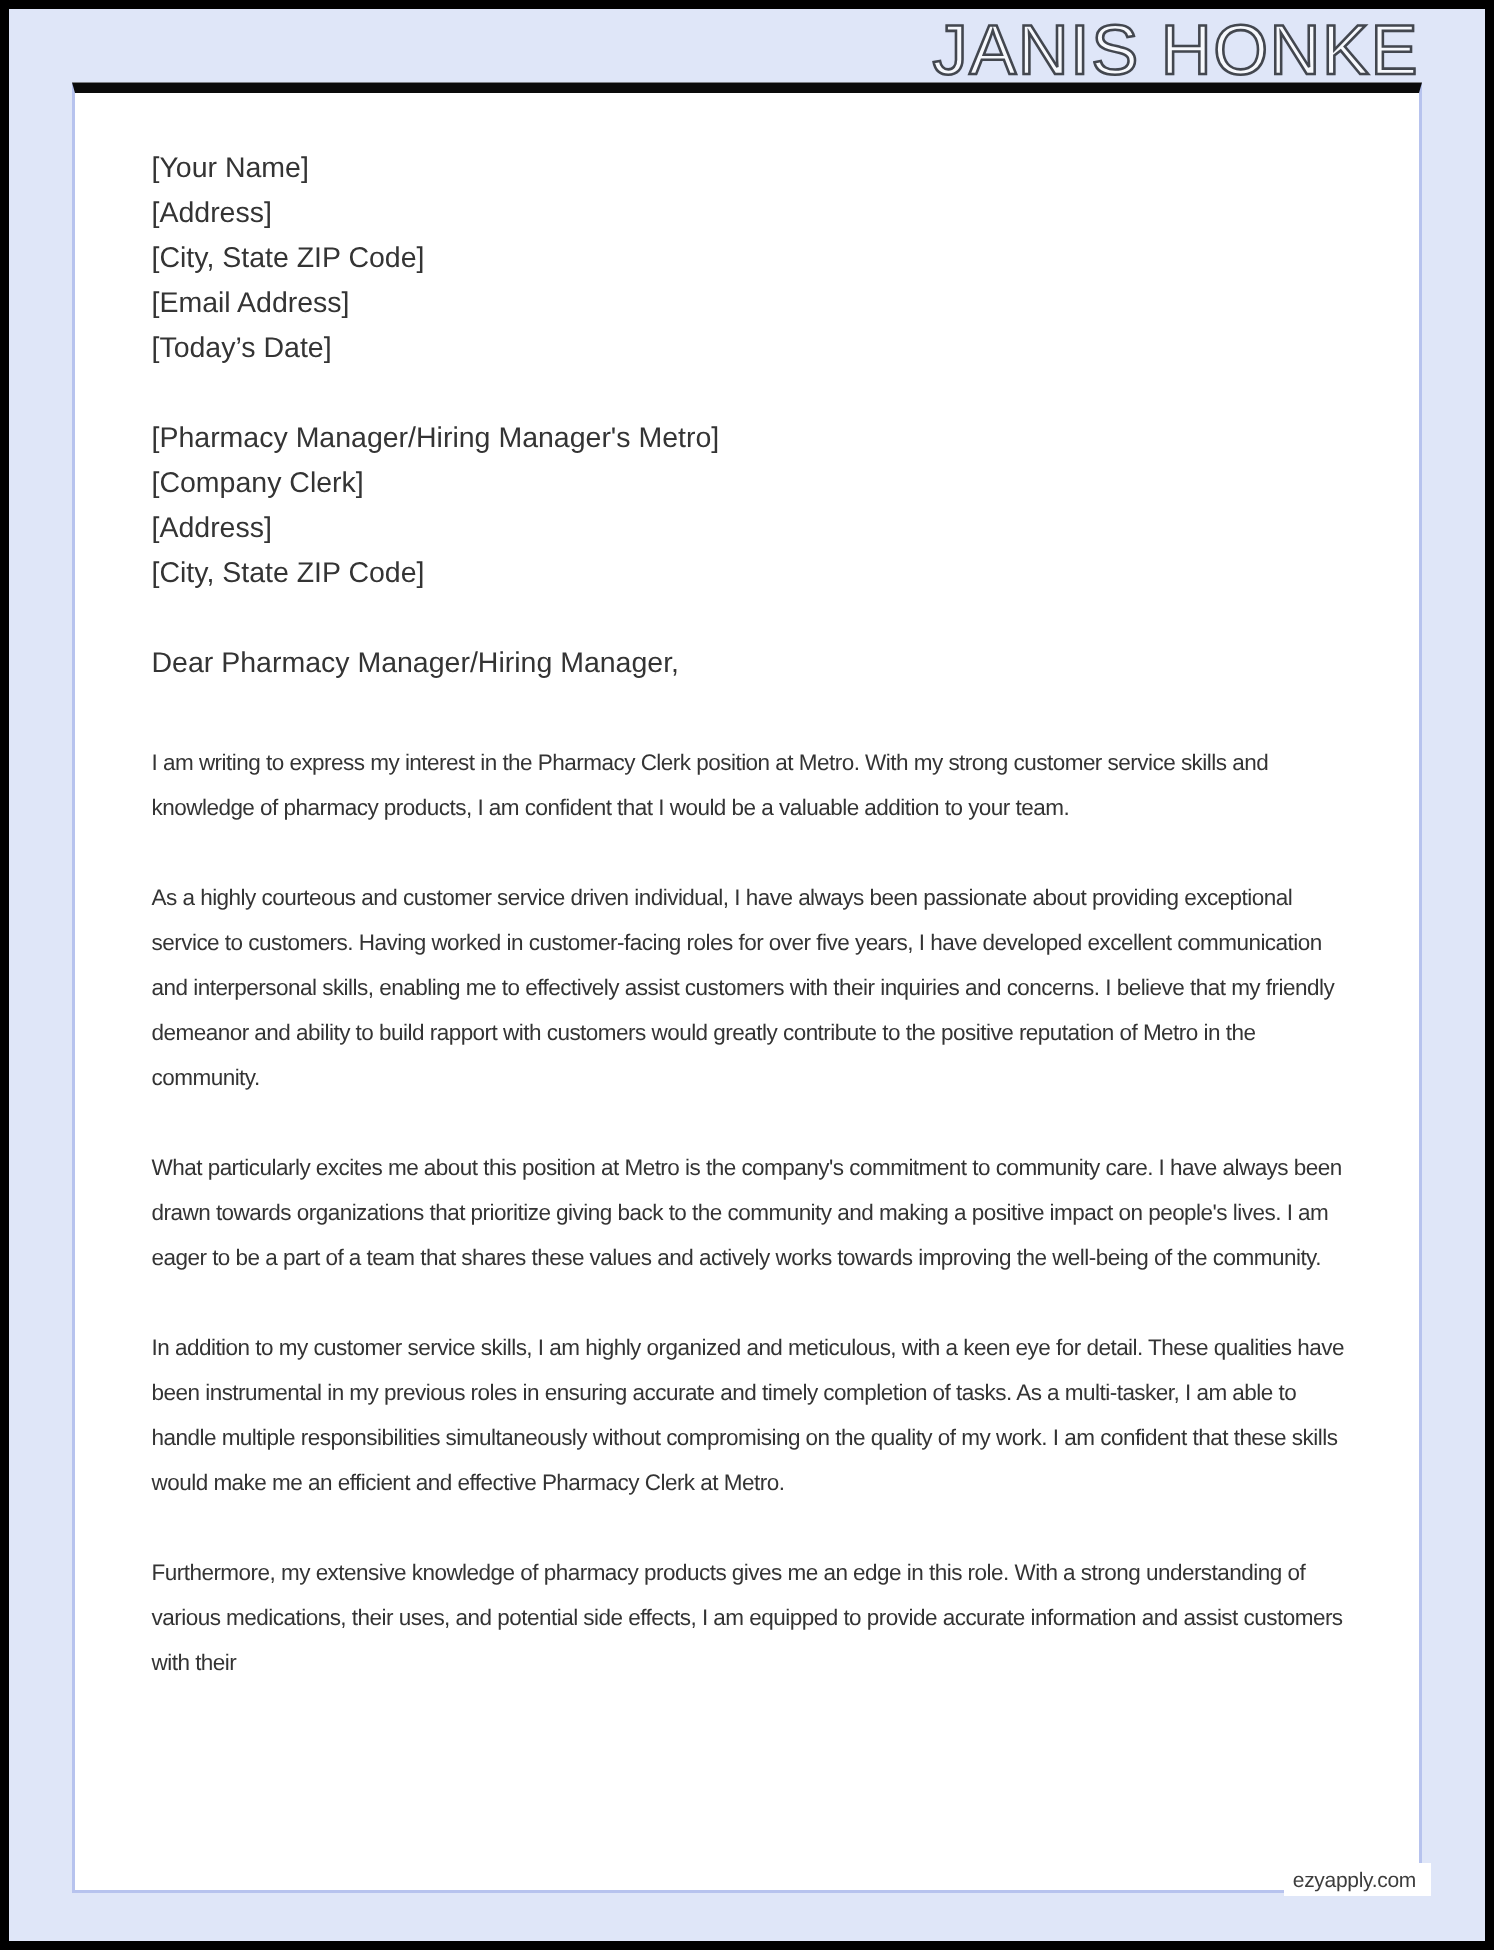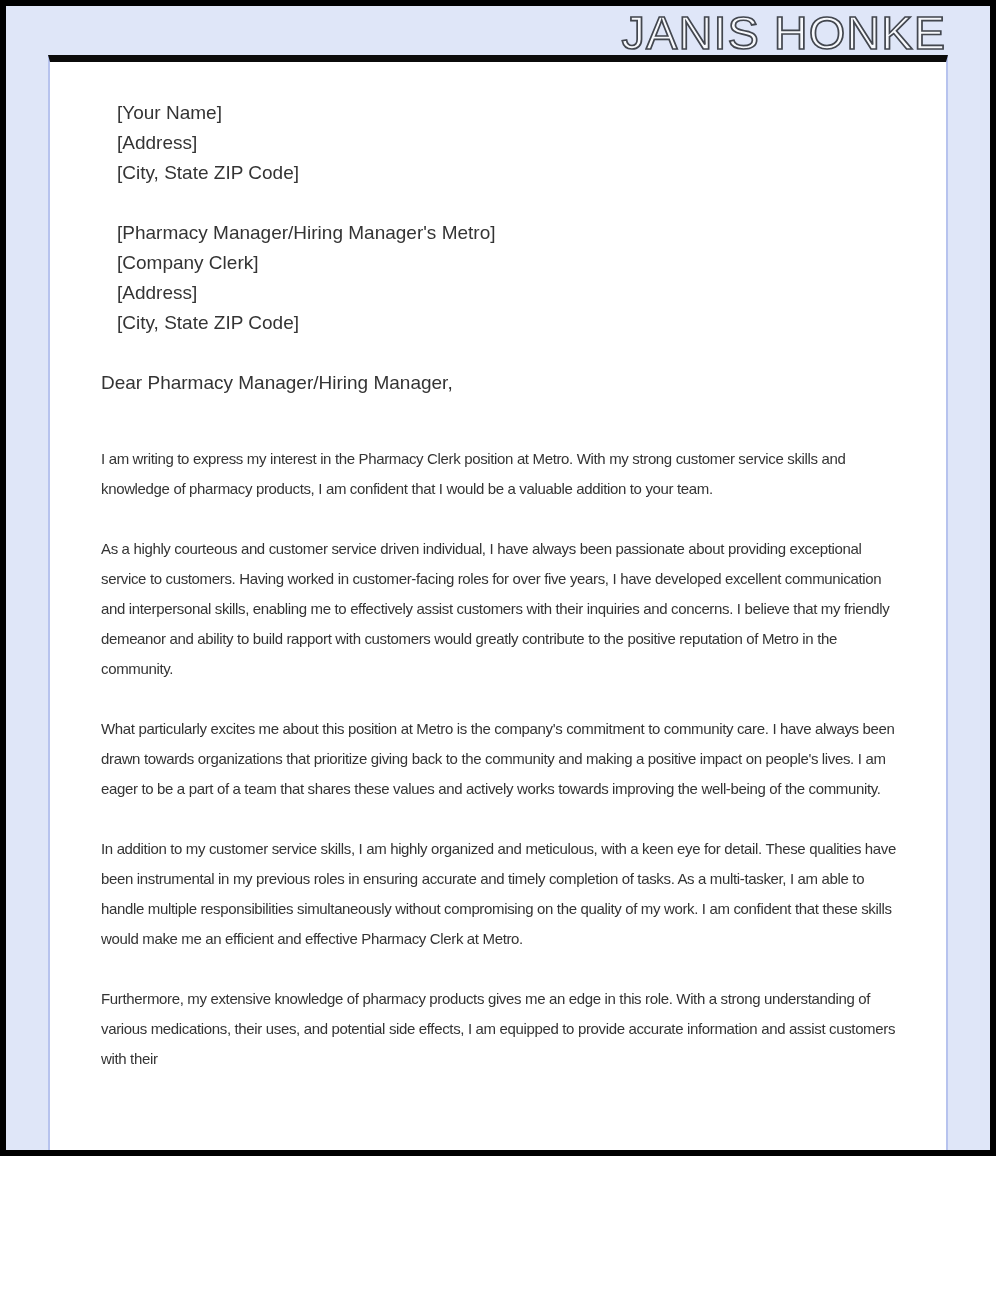--- a/index.html
+++ b/index.html
@@ -3,21 +3,21 @@
 <meta charset="utf-8">
 <style>
   html, body { margin: 0; padding: 0; }
   body {
     width: 996px; height: 1300px;
     font-family: "Liberation Sans", sans-serif;
     overflow: hidden;
   }
   .frame {
     box-sizing: border-box;
-    width: 996px; height: 1156px;
+    width: 996px; height: 1300px;
     background: #000000;
     padding: 6px;
   }
   .page {
     box-sizing: border-box;
     position: relative;
     width: 100%; height: 100%;
     background: #dfe6f8;
     overflow: hidden;
   }
@@ -51,22 +51,22 @@
   }
   .letter-content {
     position: relative;
     z-index: 1;
     padding: 36px 50px 0 51px;
     color: #343434;
     font-size: 19px;
     line-height: 30px;
   }
   .addr-block { margin: 0 0 30px 0; }
-  .addr-line { white-space: nowrap; margin-left: 16px; }
-  .salutation { margin: 0 0 46px 0; }
+  .addr-line { white-space: nowrap; }
+  .salutation { margin: 0 0 36px 0; }
   .body-paragraph {
     margin: 0 0 30px 0;
     letter-spacing: -0.35px;
     font-size: 15px;
   }
   .watermark {
     position: absolute;
     z-index: 0;
     right: -8px;
     bottom: -4px;
@@ -86,20 +86,22 @@
 
     <div class="brand-header">JANIS HONKE</div>
 
     <div class="letter">
       <div class="letter-content">
 
         <div class="addr-block">
           <div class="addr-line">[Your Name]</div>
           <div class="addr-line">[Address]</div>
           <div class="addr-line">[City, State ZIP Code]</div>
+          <div class="addr-line">[Email Address]</div>
+          <div class="addr-line">[Today’s Date]</div>
         </div>
 
         <div class="addr-block">
           <div class="addr-line">[Pharmacy Manager/Hiring Manager's Metro]</div>
           <div class="addr-line">[Company Clerk]</div>
           <div class="addr-line">[Address]</div>
           <div class="addr-line">[City, State ZIP Code]</div>
         </div>
 
         <div class="salutation">Dear Pharmacy Manager/Hiring Manager,</div>

